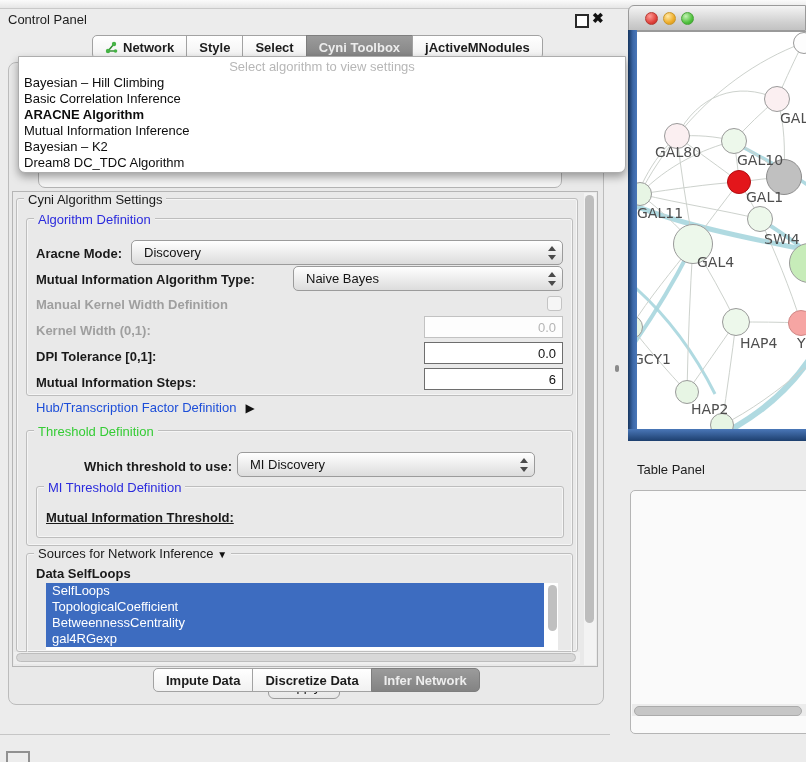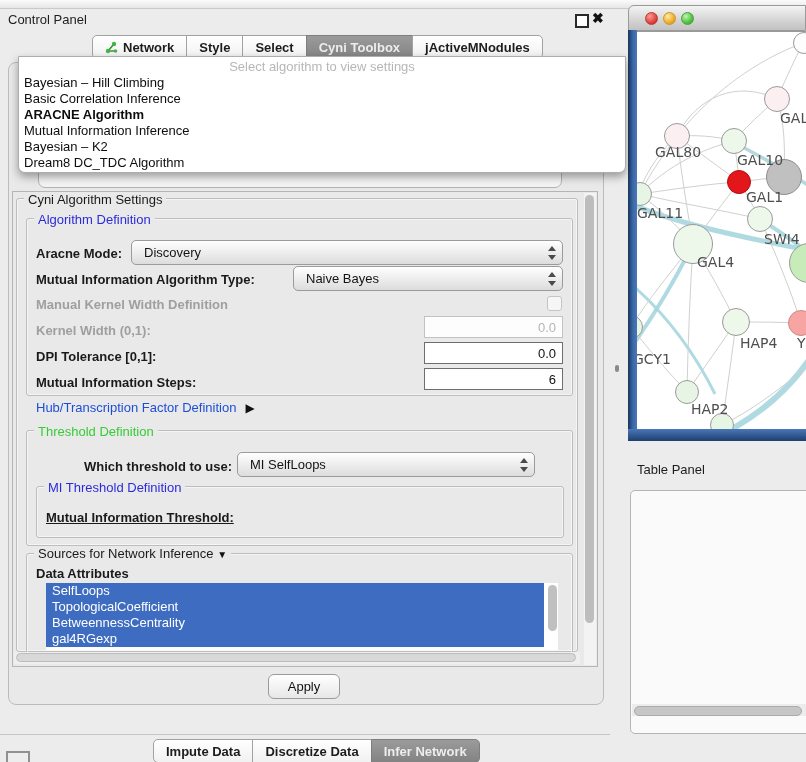--- a/index.html
+++ b/index.html
@@ -204,51 +204,51 @@
   <div class="abs" style="left:36px;top:400px;display:flex;gap:9px;align-items:center;">
     <span style="font-size:13px;color:#1d4ed8;">Hub/Transcription Factor Definition</span>
     <span class="arrowglyph">▶</span>
   </div>
 
   <div class="abs group" style="left:26px;top:430px;width:545px;height:114px;"></div>
   <span class="glabel green" style="left:34px;top:424px;">Threshold Definition</span>
 
   <div class="lbl" style="left:84px;top:459px;">Which threshold to use:</div>
   <div class="abs combo" style="left:237px;top:452px;width:298px;height:25px;">
-    <span>MI SelfLoops</span>
+    <span>MI Discovery</span>
     <span class="spin"></span>
   </div>
 
   <div class="abs group" style="left:36px;top:486px;width:526px;height:50px;"></div>
   <span class="glabel blue" style="left:44px;top:480px;">MI Threshold Definition</span>
   <div class="lbl" style="left:46px;top:510px;text-decoration:underline;">Mutual Information Threshold:</div>
 
   <div class="abs group" style="left:26px;top:553px;width:545px;height:104px;"></div>
   <span class="glabel" style="left:34px;top:546px;">
     <span>Sources for Network Inference</span>
     <span class="arrowglyph" style="font-size:10px;">▼</span>
   </span>
-  <div class="lbl" style="left:36px;top:566px;">Data Attributes</div>
+  <div class="lbl" style="left:36px;top:566px;">Data SelfLoops</div>
 
   <div class="abs attrlist">
     <div class="attr">SelfLoops</div>
     <div class="attr">TopologicalCoefficient</div>
     <div class="attr">BetweennessCentrality</div>
     <div class="attr">gal4RGexp</div>
     <div class="attr-sb"></div>
   </div>
 
   <div class="abs vsb-track"></div>
   <div class="abs vsb-thumb"></div>
   <div class="abs hsb-track"></div>
   <div class="abs hsb-thumb"></div>
 
   <div class="abs applybtn">Apply</div>
 
-  <div class="abs segbar" style="left:142px;top:739px;">
+  <div class="abs segbar" style="left:142px;top:668px;">
     <div class="seg first">
         <span>Impute Data</span>
       </div>
     <div class="seg">
         <span>Discretize Data</span>
       </div>
     <div class="seg last selected">
         <span>Infer Network</span>
       </div>
   </div>

